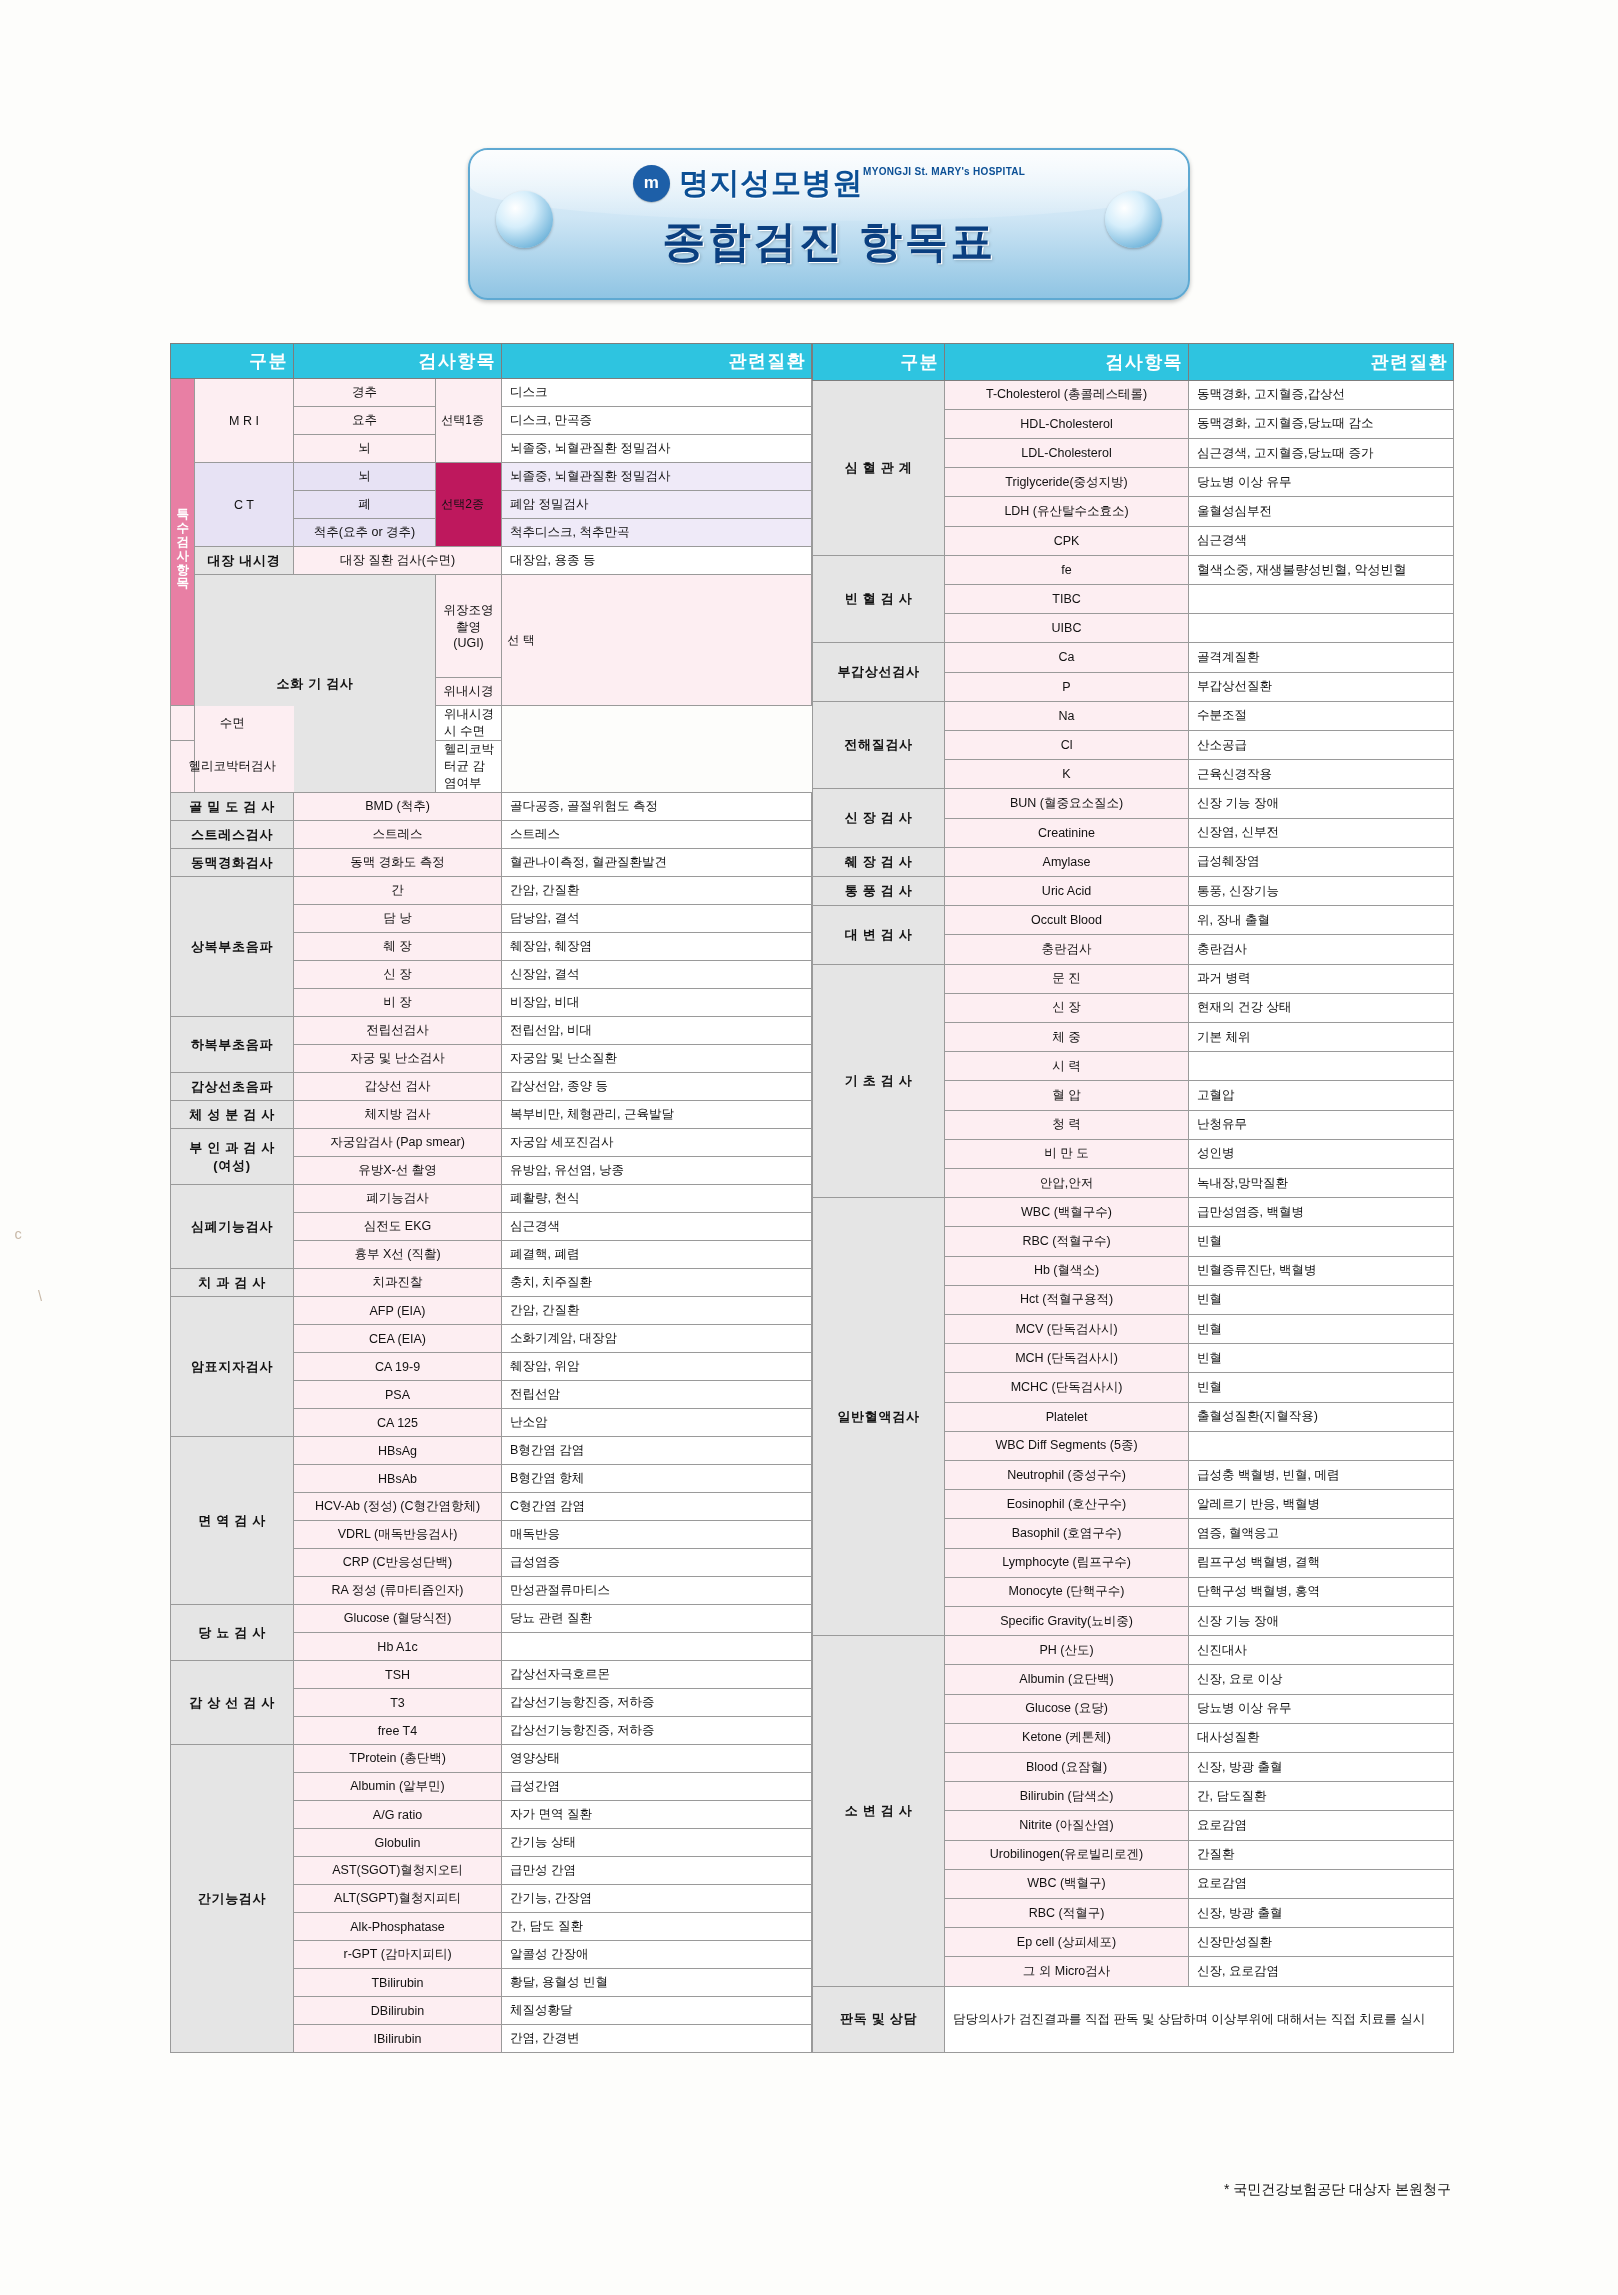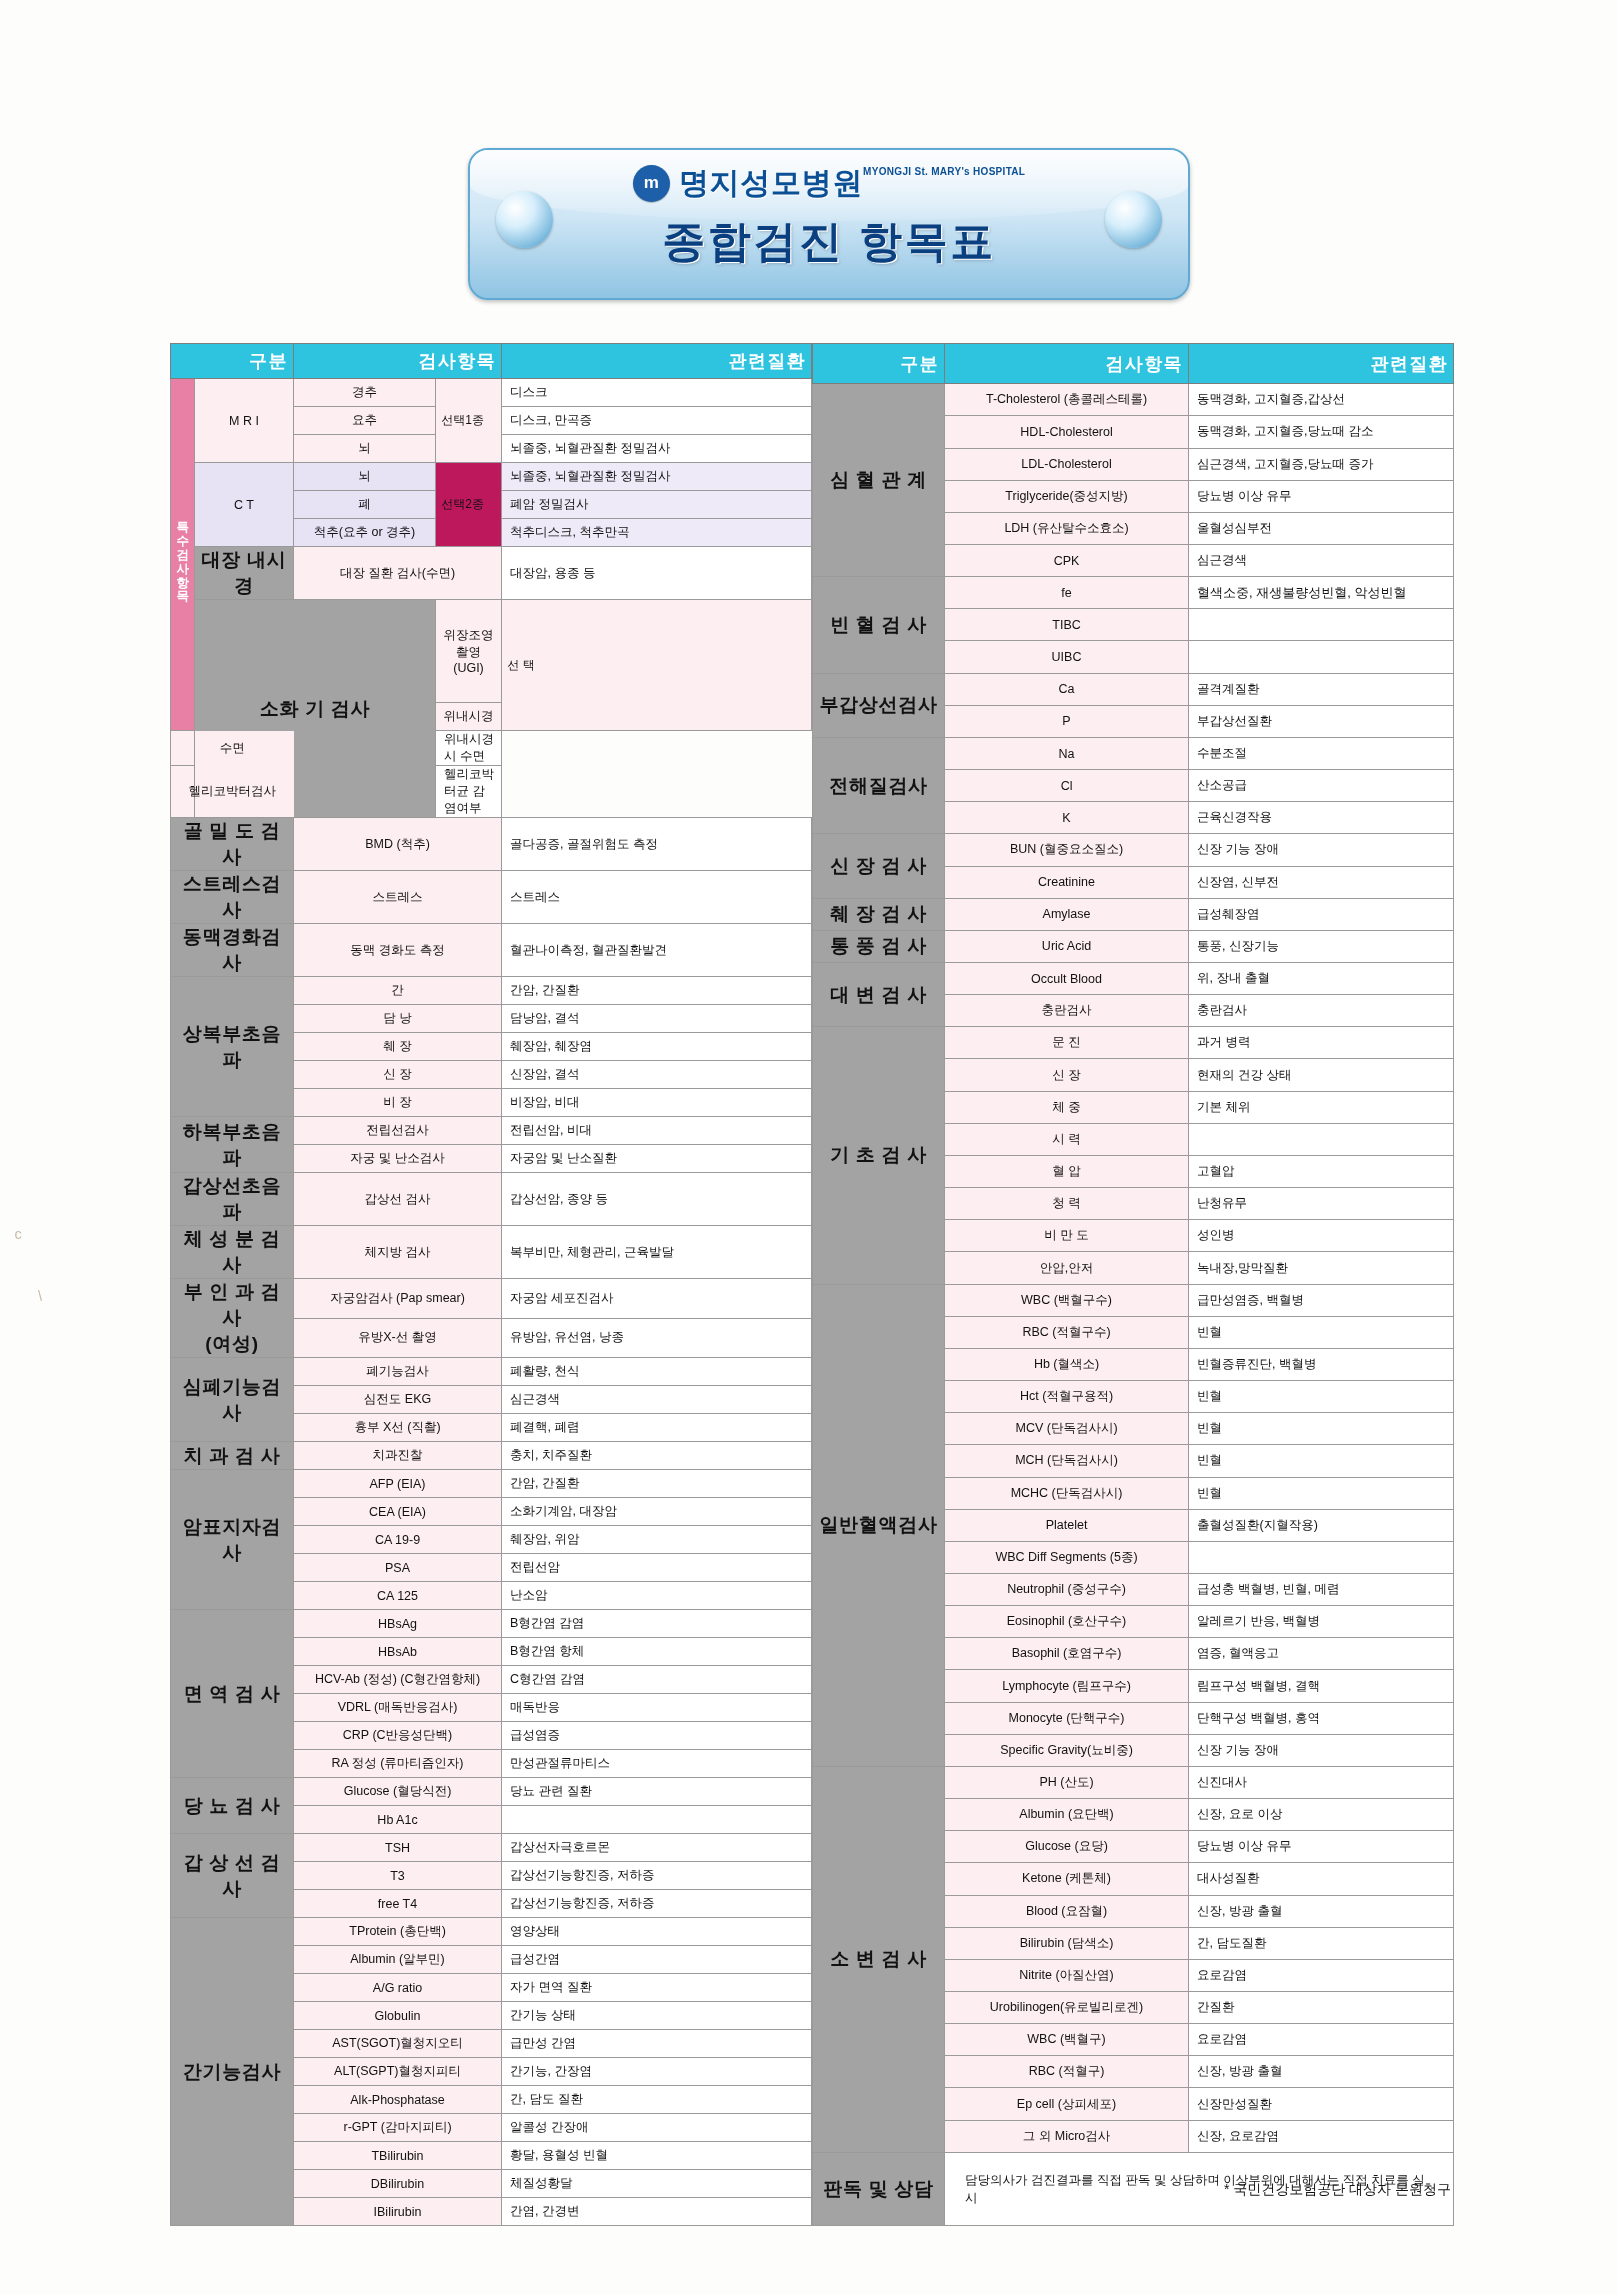--- a/index.html
+++ b/index.html
@@ -137,24 +137,24 @@
     background: #2ec4e0;
     color: #ffffff;
     font-size: 18px;
     font-weight: bold;
     letter-spacing: 1.3px;
     text-align: right;
     height: 34px;
     border: 0.7px solid #7d7d7d;
   }
   .c-group {
-    background: #a3a3a3;
+    background: #e5e5e5;
     text-align: center;
     font-weight: bold;
-    font-size: 19px;
+    font-size: 13px;
     letter-spacing: 0.7px;
   }
   .c-group.vert {
     background: #e87fa4;
     color: #ffffff;
     font-size: 12.5px;
     letter-spacing: 1.3px;
     width: 22.4px;
     padding: 0;
   }
@@ -751,21 +751,21 @@
         <td class="c-item">Ep cell (상피세포)</td>
         <td class="c-dis">신장만성질환</td>
       </tr>
       <tr>
         <td class="c-item">그 외 Micro검사</td>
         <td class="c-dis">신장, 요로감염</td>
       </tr>
 
       <tr>
         <td class="c-group" style="height:54px;">판독 및 상담</td>
-        <td class="c-dis" colspan="2" style="height:54px; line-height:1.45; padding:4px 20px;">담당의사가 검진결과를 직접 판독 및 상담하며 이상부위에 대해서는 직접 치료를 실시</td>
+        <td class="c-dis" colspan="2" style="height:54px; line-height:1.45; padding:4px 8px;">담당의사가 검진결과를 직접 판독 및 상담하며 이상부위에 대해서는 직접 치료를 실시</td>
       </tr>
     </tbody>
       </table>
   </div>
 
   <div class="note">* 국민건강보험공단 대상자 본원청구</div>
 
   <span class="artifact" style="left:14.5px; top:1226px;">ϲ</span>
   <span class="artifact" style="left:38px; top:1288px;">\</span>
 

